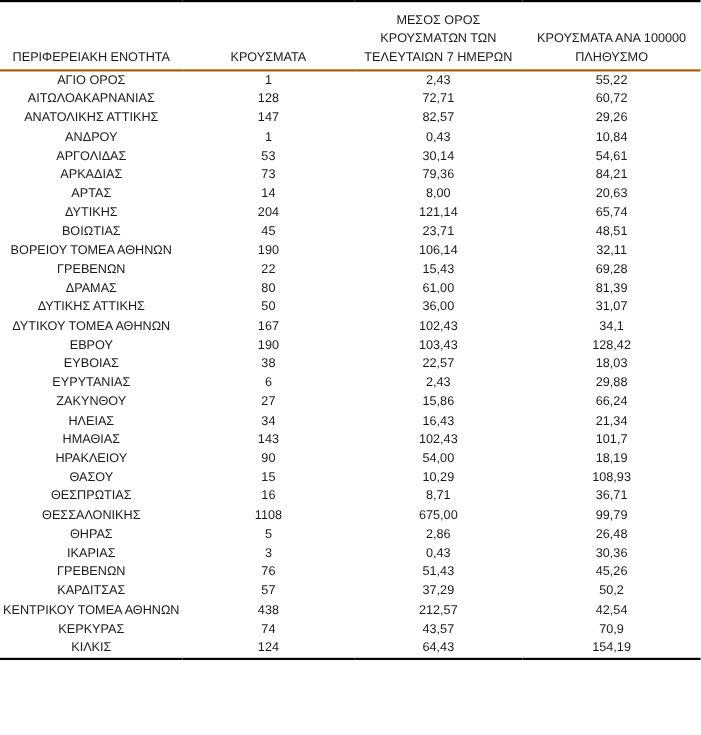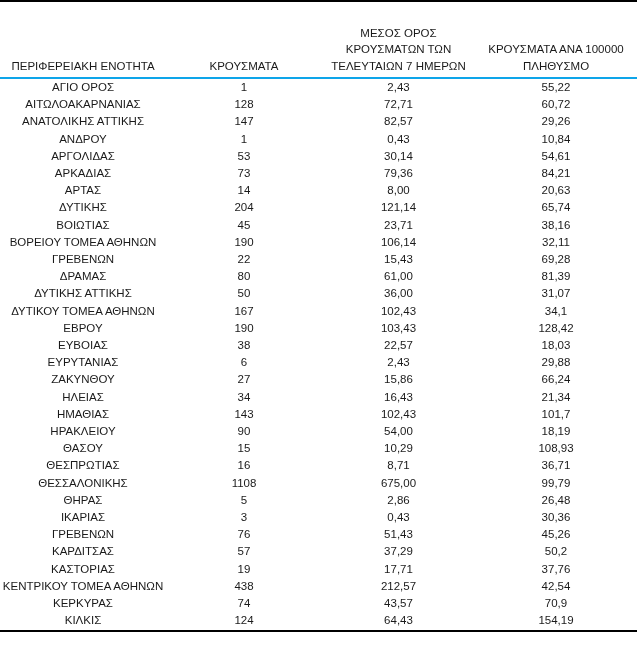--- a/index.html
+++ b/index.html
@@ -21,28 +21,28 @@
     border-top: 2px solid #000;
     border-bottom: 2px solid #000;
   }
   table.cases-table col.c1 { width: 166px; }
   table.cases-table col.c2 { width: 156px; }
   table.cases-table col.c3 { width: 153px; }
   table.cases-table col.c4 { width: 162px; }
 
   table.cases-table th {
     height: 58px;
-    padding: 14px 2px 3px 2px;
+    padding: 0 2px 3px 2px;
     vertical-align: bottom;
     text-align: center;
     font-weight: normal;
     font-size: 11.5px;
     line-height: 16.5px;
     white-space: pre-line;
-    border-bottom: 2px solid #0ea5e9;
+    border-bottom: 2px solid #a16207;
     color: #1a1a1a;
   }
   table.cases-table td {
     padding: 0;
     height: 17.2px;
     line-height: 17.2px;
     text-align: center;
     vertical-align: middle;
     font-size: 11.5px;
     white-space: nowrap;
@@ -116,21 +116,21 @@
       <tr>
         <td>ΔΥΤΙΚΗΣ</td>
         <td>204</td>
         <td>121,14</td>
         <td>65,74</td>
       </tr>
       <tr>
         <td>ΒΟΙΩΤΙΑΣ</td>
         <td>45</td>
         <td>23,71</td>
-        <td>38,16</td>
+        <td>48,51</td>
       </tr>
       <tr>
         <td>ΒΟΡΕΙΟΥ ΤΟΜΕΑ ΑΘΗΝΩΝ</td>
         <td>190</td>
         <td>106,14</td>
         <td>32,11</td>
       </tr>
       <tr>
         <td>ΓΡΕΒΕΝΩΝ</td>
         <td>22</td>
@@ -233,26 +233,20 @@
         <td>51,43</td>
         <td>45,26</td>
       </tr>
       <tr>
         <td>ΚΑΡΔΙΤΣΑΣ</td>
         <td>57</td>
         <td>37,29</td>
         <td>50,2</td>
       </tr>
       <tr>
-        <td>ΚΑΣΤΟΡΙΑΣ</td>
-        <td>19</td>
-        <td>17,71</td>
-        <td>37,76</td>
-      </tr>
-      <tr>
         <td>ΚΕΝΤΡΙΚΟΥ ΤΟΜΕΑ ΑΘΗΝΩΝ</td>
         <td>438</td>
         <td>212,57</td>
         <td>42,54</td>
       </tr>
       <tr>
         <td>ΚΕΡΚΥΡΑΣ</td>
         <td>74</td>
         <td>43,57</td>
         <td>70,9</td>

